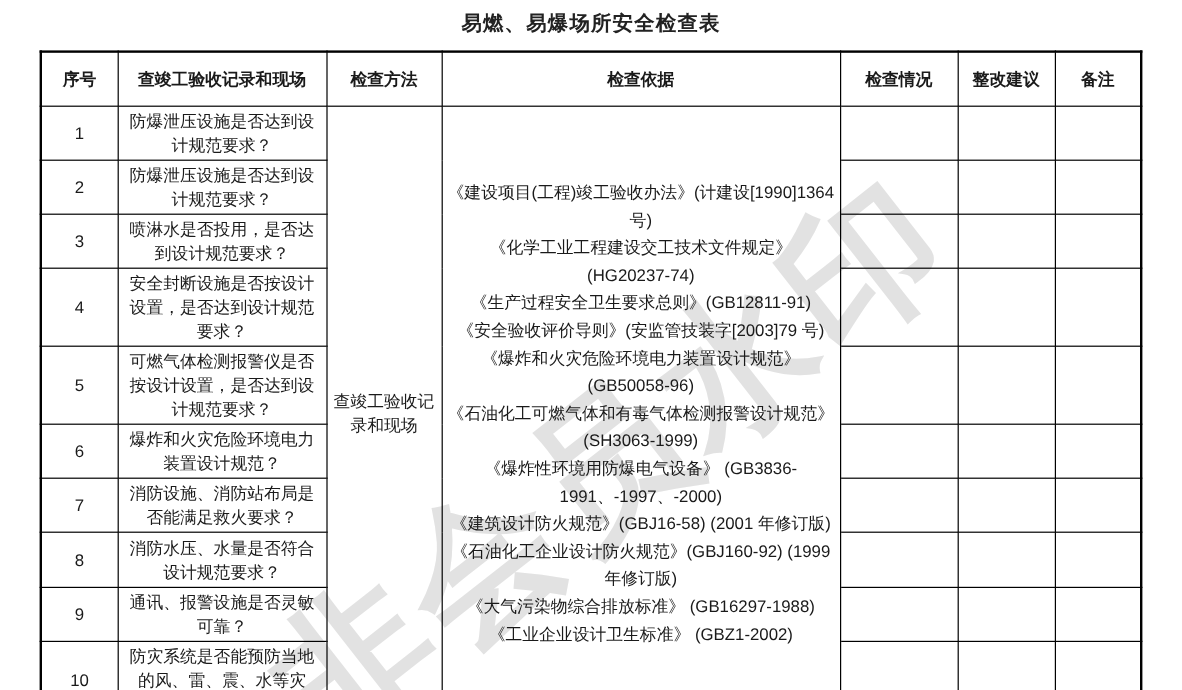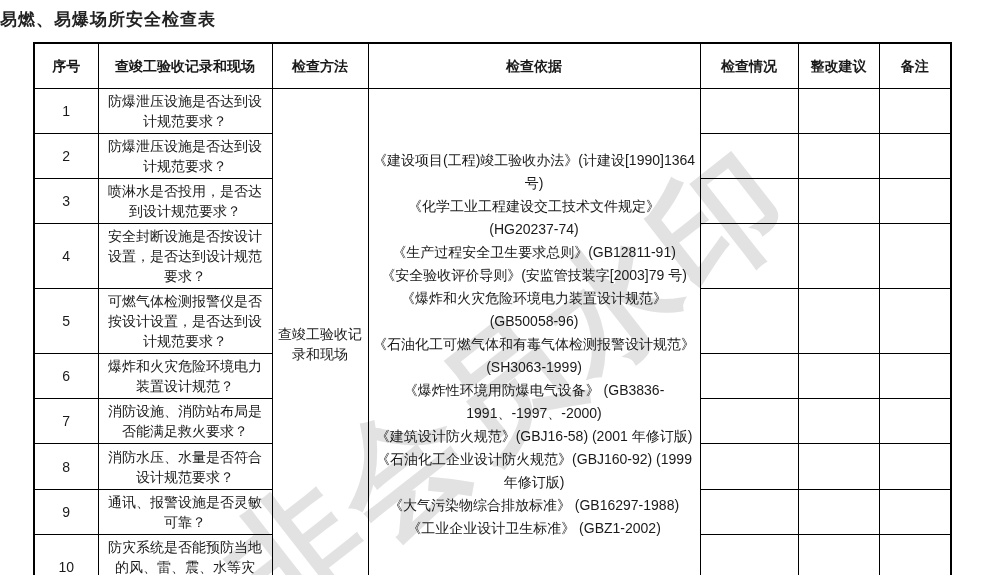--- a/index.html
+++ b/index.html
@@ -10,21 +10,21 @@
     background: #ffffff;
     overflow: hidden;
     font-family: "Liberation Sans", sans-serif;
     color: #1a1a1a;
   }
   .doc-title {
     position: absolute;
     top: 8px;
     left: 0;
     width: 100%;
-    text-align: left;
+    text-align: center;
     font-size: 17px;
     font-weight: bold;
     color: #222222;
     letter-spacing: 1px;
   }
   .watermark {
     position: absolute;
     top: 300px;
     left: 160px;
     width: 700px;

